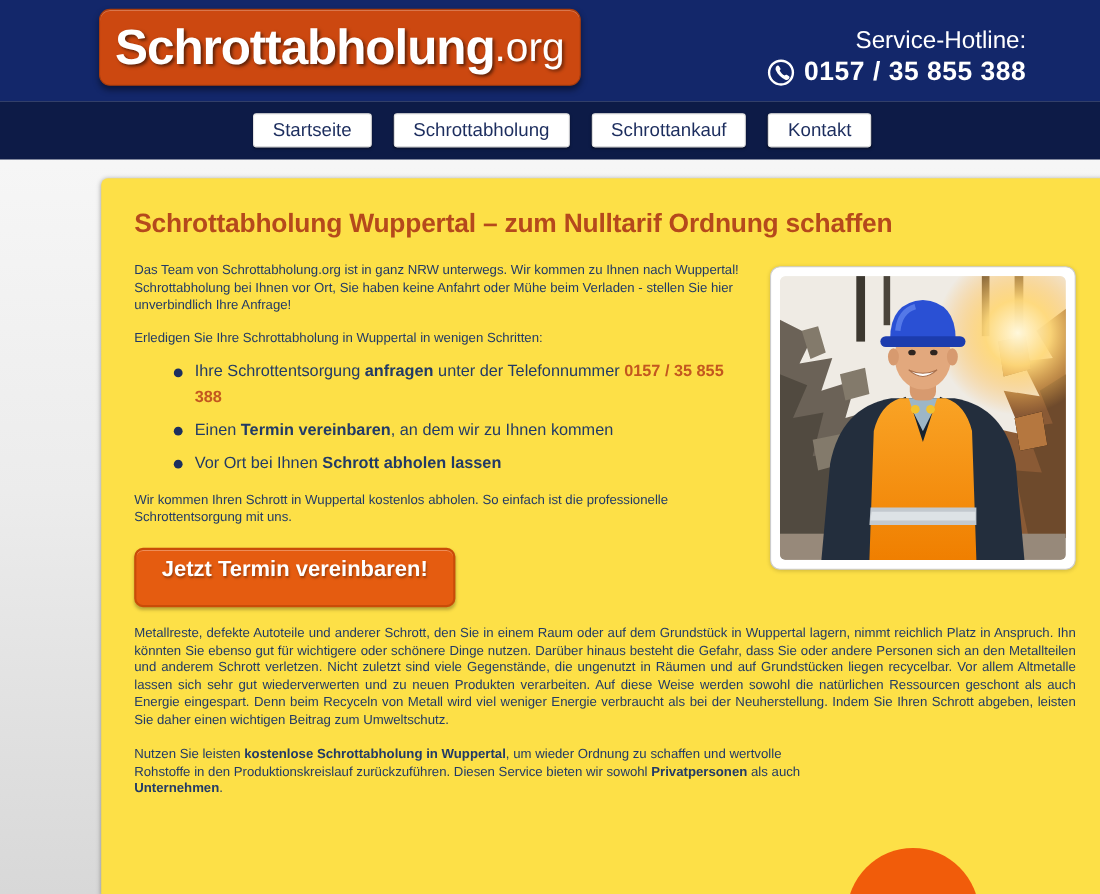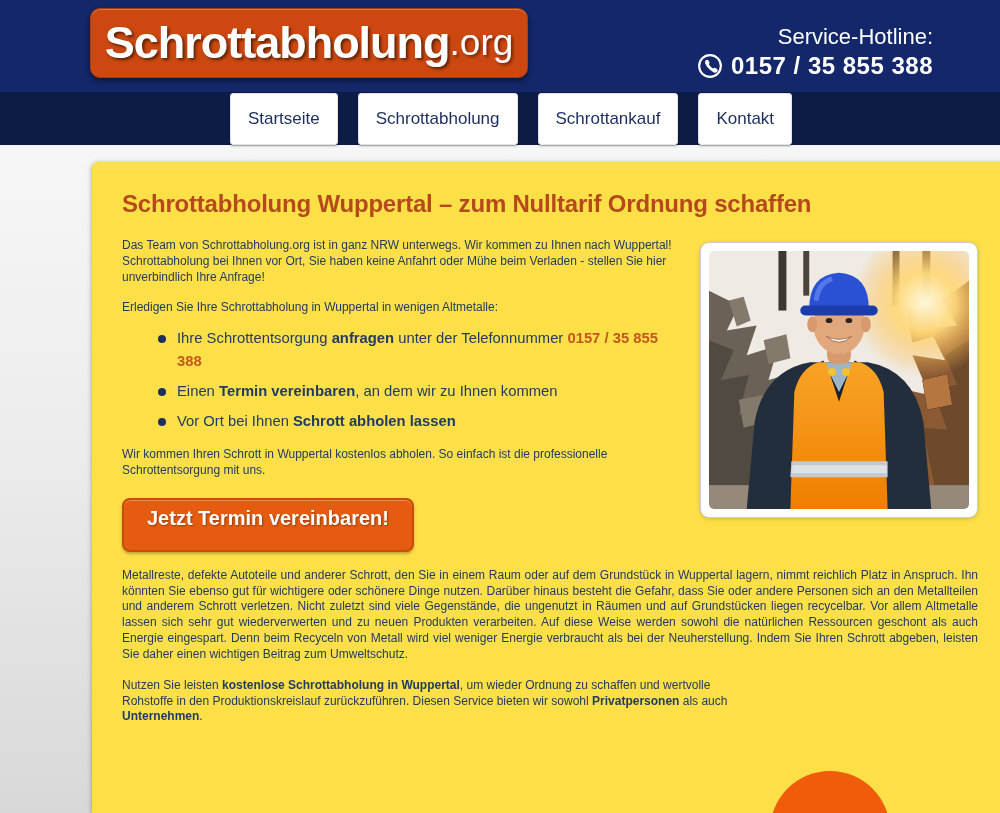--- a/index.html
+++ b/index.html
@@ -30,21 +30,21 @@
   .hotline-row { display:flex; align-items:center; justify-content:flex-end; gap:8px; margin-top:2px; }
   .hotline-number { font-size:24px; font-weight:bold; letter-spacing:.5px; }
   .phone-icon svg { display:block; }
 
   
   .nav { height:53px; background:#0d1b47; }
   .nav-inner { width:838px; margin-left:92px; height:100%;
     display:flex; align-items:center; justify-content:center; gap:20px; }
   .nav-btn {
     background:#fff; color:#1c2d5e; border:1px solid #e2e2e2; border-radius:3px;
-    font-family:inherit; font-size:17px; height:52px; padding:0 17px;
+    font-family:inherit; font-size:17px; height:31px; padding:0 17px;
     box-shadow:0 1px 2px rgba(0,0,0,.4); cursor:pointer; white-space:nowrap;
   }
 
   
   .card {
     position:relative; width:918px; margin-left:92px; margin-top:17px; height:651px;
     background:#fde047; border-radius:6px 6px 0 0;
     box-shadow:0 1px 5px rgba(0,0,0,.38);
     padding:28px 32px 0 30px; overflow:hidden;
   }
@@ -180,21 +180,21 @@
 
         <path d="M101 58 Q101 24 131 22 Q161 24 161 58 Z" fill="#2a50d4"></path>
         <path d="M108 50 Q110 32 124 28" stroke="#5f82ec" stroke-width="5" fill="none" opacity=".8"></path>
         <rect x="92" y="55" width="78" height="10" rx="5" fill="#1c3cae"></rect>
       </g>
     </svg>
   </div>
 
   <p>Das Team von Schrottabholung.org ist in ganz NRW unterwegs. Wir kommen zu Ihnen nach Wuppertal! Schrottabholung bei Ihnen vor Ort, Sie haben keine Anfahrt oder Mühe beim Verladen - stellen Sie hier unverbindlich Ihre Anfrage!</p>
 
-  <p class="steps-intro">Erledigen Sie Ihre Schrottabholung in Wuppertal in wenigen Altmetalle:</p>
+  <p class="steps-intro">Erledigen Sie Ihre Schrottabholung in Wuppertal in wenigen Schritten:</p>
 
   <ul class="steps">
     <li><span>Ihre Schrottentsorgung </span><b>anfragen</b><span> unter der Telefonnummer </span><b class="phone">0157 / 35 855 388</b></li>
     <li><span>Einen </span><b>Termin vereinbaren</b><span>, an dem wir zu Ihnen kommen</span></li>
     <li><span>Vor Ort bei Ihnen </span><b>Schrott abholen lassen</b></li>
   </ul>
 
   <p>Wir kommen Ihren Schrott in Wuppertal kostenlos abholen. So einfach ist die professionelle Schrottentsorgung mit uns.</p>
 
   <button class="cta">Jetzt Termin vereinbaren!</button>

